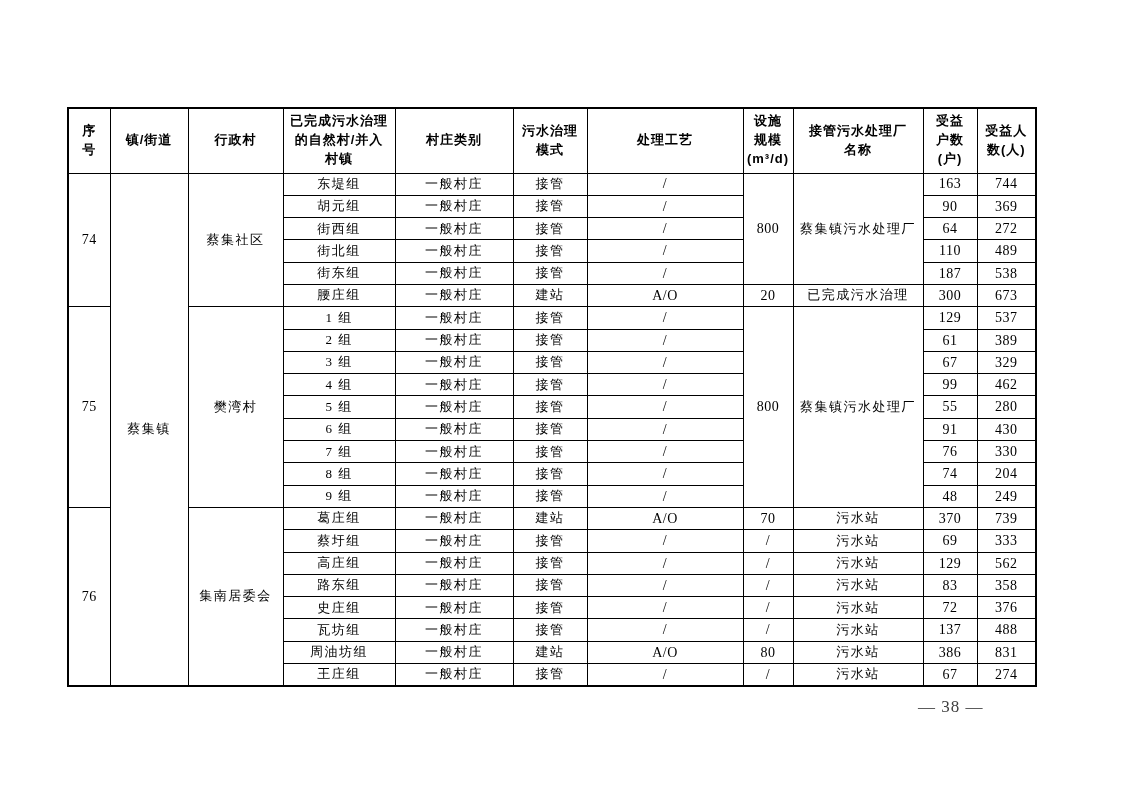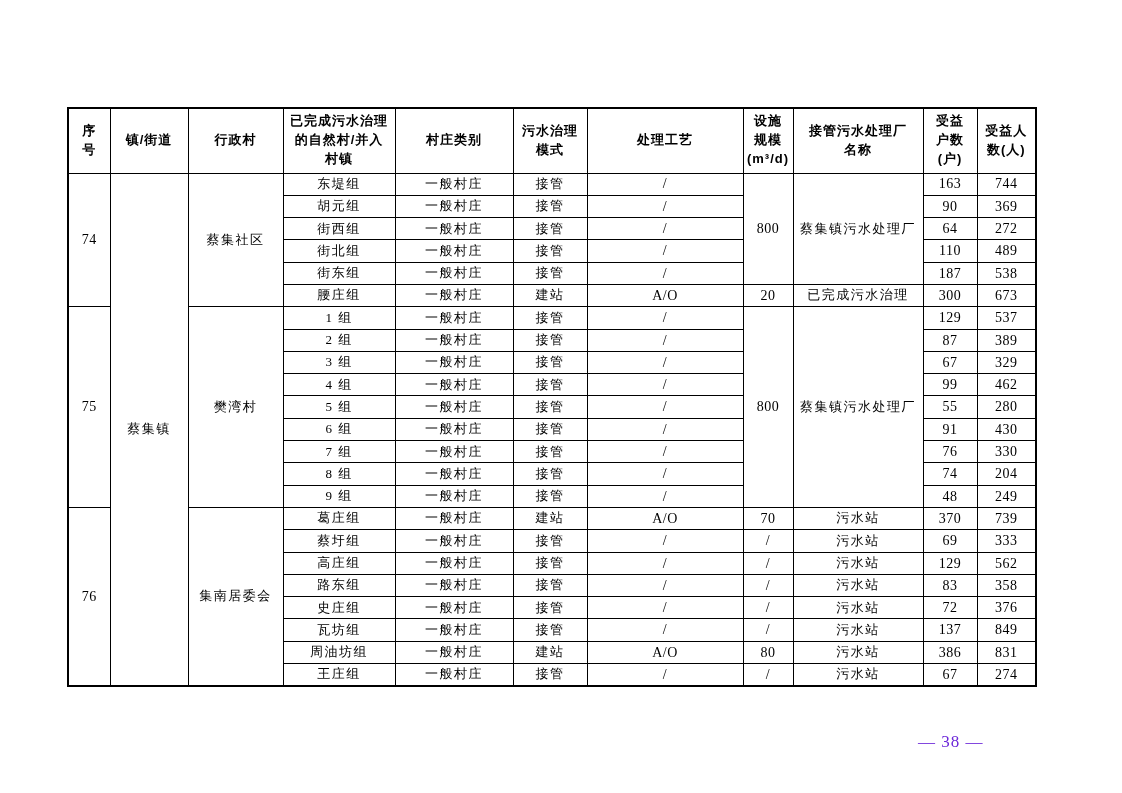--- a/index.html
+++ b/index.html
@@ -40,25 +40,25 @@
     line-height: 1.45;
     letter-spacing: 1px;
     white-space: pre-line;
   }
   tbody tr { height: 22.3px; }
   td { font-size: 13px; line-height: 1.1; }
   td.cjk { letter-spacing: 1.5px; font-family: "Liberation Serif", serif; }
   td.num { letter-spacing: 0.5px; font-size: 14px; font-family: "Liberation Serif", serif; }
   .page-number {
     position: absolute;
-    left: 918px; top: 732px;
+    left: 918px; top: 697px;
     width: 120px;
     font-family: "Liberation Serif", serif;
     font-size: 17px;
-    color: #6d28d9;
+    color: #404040;
     letter-spacing: 1px;
     white-space: nowrap;
   }
 </style>
 </head>
 <body>
 
 <div class="sheet">
 
   <table class="main">
@@ -166,21 +166,21 @@
           <td class="num" rowspan="9">800</td>
           <td class="cjk" rowspan="9">蔡集镇污水处理厂</td>
           <td class="num">129</td>
           <td class="num">537</td>
         </tr>
         <tr>
           <td class="cjk">2 组</td>
           <td class="cjk">一般村庄</td>
           <td class="cjk">接管</td>
           <td class="num">/</td>
-          <td class="num">87</td>
+          <td class="num">61</td>
           <td class="num">389</td>
         </tr>
         <tr>
           <td class="cjk">3 组</td>
           <td class="cjk">一般村庄</td>
           <td class="cjk">接管</td>
           <td class="num">/</td>
           <td class="num">67</td>
           <td class="num">329</td>
         </tr>
@@ -285,21 +285,21 @@
           <td class="num">376</td>
         </tr>
         <tr>
           <td class="cjk">瓦坊组</td>
           <td class="cjk">一般村庄</td>
           <td class="cjk">接管</td>
           <td class="num">/</td>
           <td class="num">/</td>
           <td class="cjk">污水站</td>
           <td class="num">137</td>
-          <td class="num">849</td>
+          <td class="num">488</td>
         </tr>
         <tr>
           <td class="cjk">周油坊组</td>
           <td class="cjk">一般村庄</td>
           <td class="cjk">建站</td>
           <td class="num">A/O</td>
           <td class="num">80</td>
           <td class="cjk">污水站</td>
           <td class="num">386</td>
           <td class="num">831</td>

